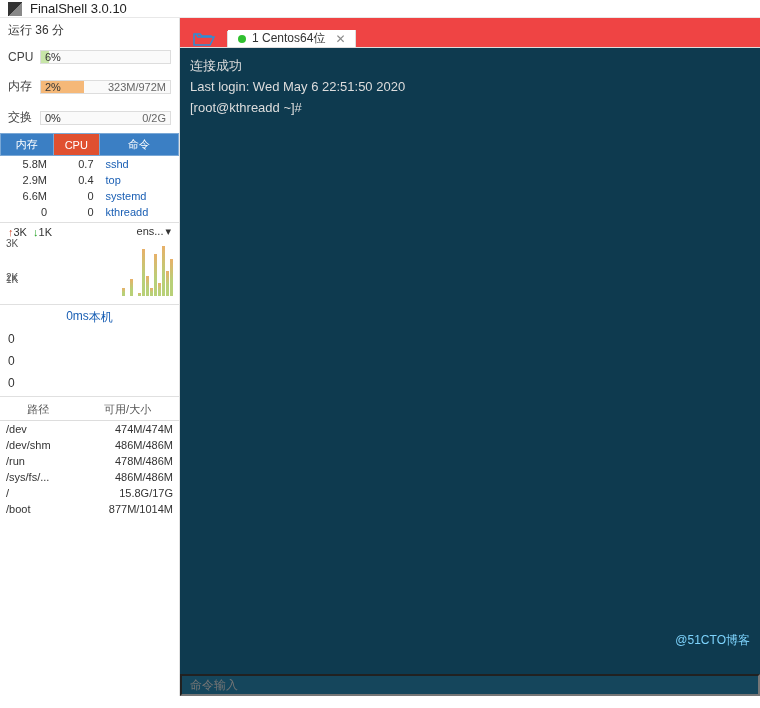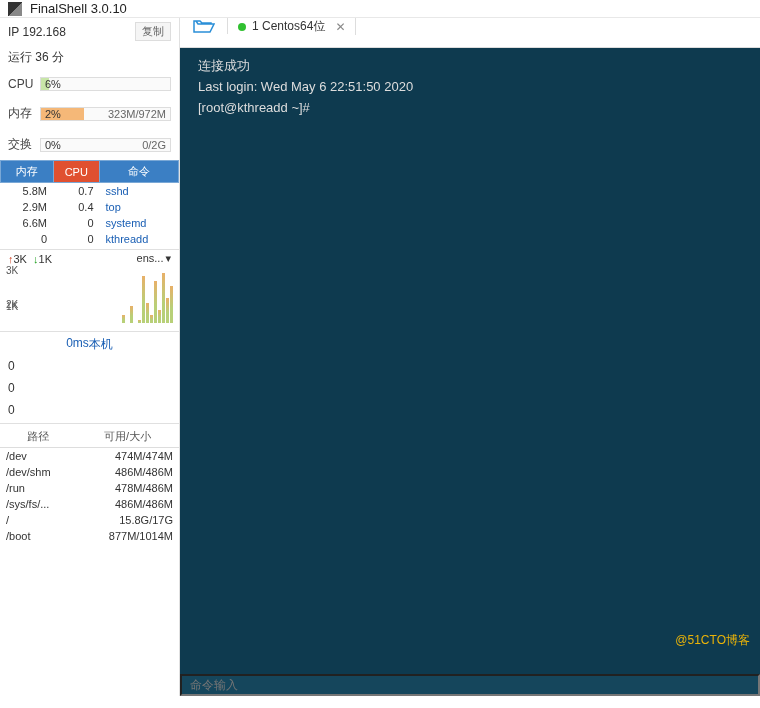--- a/index.html
+++ b/index.html
@@ -32,44 +32,40 @@
  .chart .ylbl{position:absolute;left:0;font-size:10px;color:#555}
  .chart .bars{position:absolute;right:0;bottom:0;display:flex;align-items:flex-end;gap:1px}
  .chart .cbar{width:3px;background:linear-gradient(#e8b068 0%,#b8d078 60%)}
  hr.sep{border:none;border-top:1px solid #e0e0e0;margin:2px 0}
  .ping{display:flex;justify-content:center;padding:2px 8px;color:#1a5fb4}
  .disktbl{width:100%;border-collapse:collapse;font-size:11px}
  .disktbl th{text-align:center;padding:3px 6px;color:#555;border-bottom:1px solid #ddd;font-weight:normal}
  .disktbl td{padding:2px 6px}
  .disktbl td.sz{text-align:right}
  .content{flex:1;display:flex;flex-direction:column;background:#0e3a4f}
- .tabbar{height:30px;background:#ffffff;display:flex;align-items:flex-start;border-bottom:1px solid #ddd}
+ .tabbar{height:30px;background:#ef4444;display:flex;align-items:flex-end;border-bottom:1px solid #ddd}
  .folderbtn{width:48px;display:flex;align-items:center;justify-content:center;border-right:1px solid #ddd;cursor:pointer}
  .tab{display:flex;align-items:center;padding:0 10px;background:#fff;border-right:1px solid #ddd;cursor:pointer}
  .dot{width:8px;height:8px;border-radius:50%;background:#30c030;margin-right:6px}
  .tab .close{margin-left:10px;color:#888;cursor:pointer}
- .term{flex:1;padding:8px 18px;font-family:Consolas,monospace;font-size:13px;color:#ddd;background:#0e3a4f;line-height:1.6;position:relative}
- .term .wm{position:absolute;right:10px;bottom:24px;color:#eab308;font-size:12px}
+ .term{flex:1;padding:8px 10px;font-family:Consolas,monospace;font-size:13px;color:#ddd;background:#0e3a4f;line-height:1.6;position:relative}
+ .term .wm{position:absolute;right:10px;bottom:24px;color:#7dd3fc;font-size:12px}
  .cmdbar{height:22px;background:#15465c;color:#9ab5c0;padding:2px 8px;font-size:12px}
 </style>
 </head>
 <body>
 
 <div class="titlebar">
  <div class="logo"></div>
  <div class="title">FinalShell 3.0.10</div>
 </div>
 
 <div class="main">
  <div class="sidebar">
 
-  <div class="side-pad iprow">
-   <span><span>IP</span> <span>192.168</span></span>
-   <button class="copybtn">复制</button>
-  </div>
   <div class="side-pad">运行 36 分</div>
 
   <div class="side-pad statline">
    <span class="lbl">CPU</span>
    <div class="bar">
           <div class="fill" style="width:6%"></div>
           <span class="txt">6%</span>
         </div>
   </div>
   <div class="side-pad statline">

